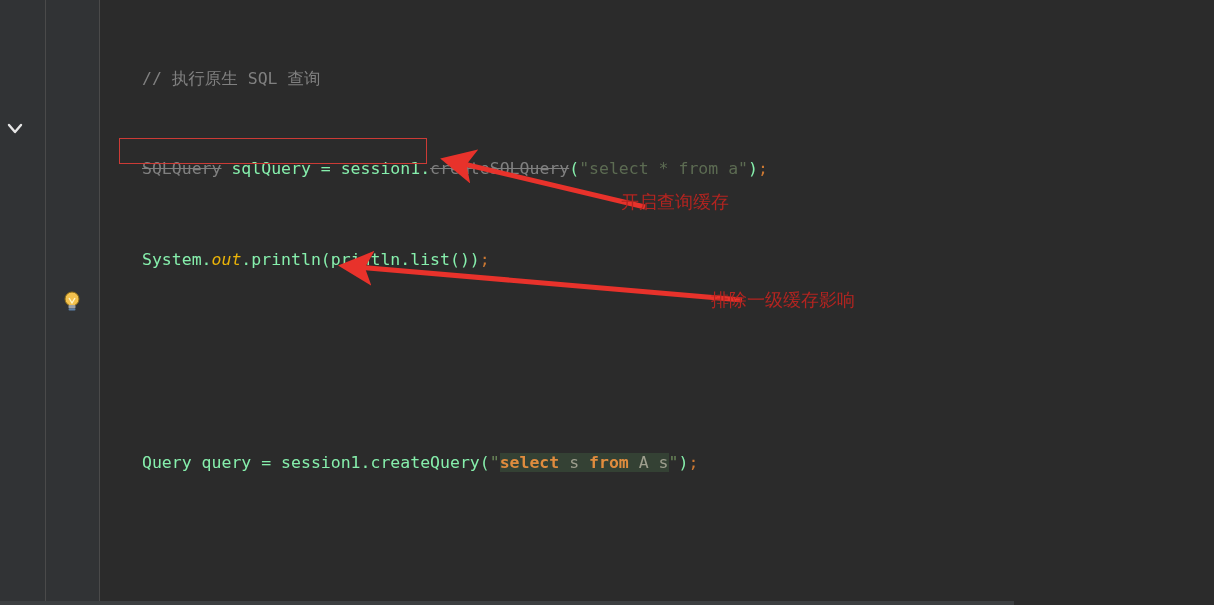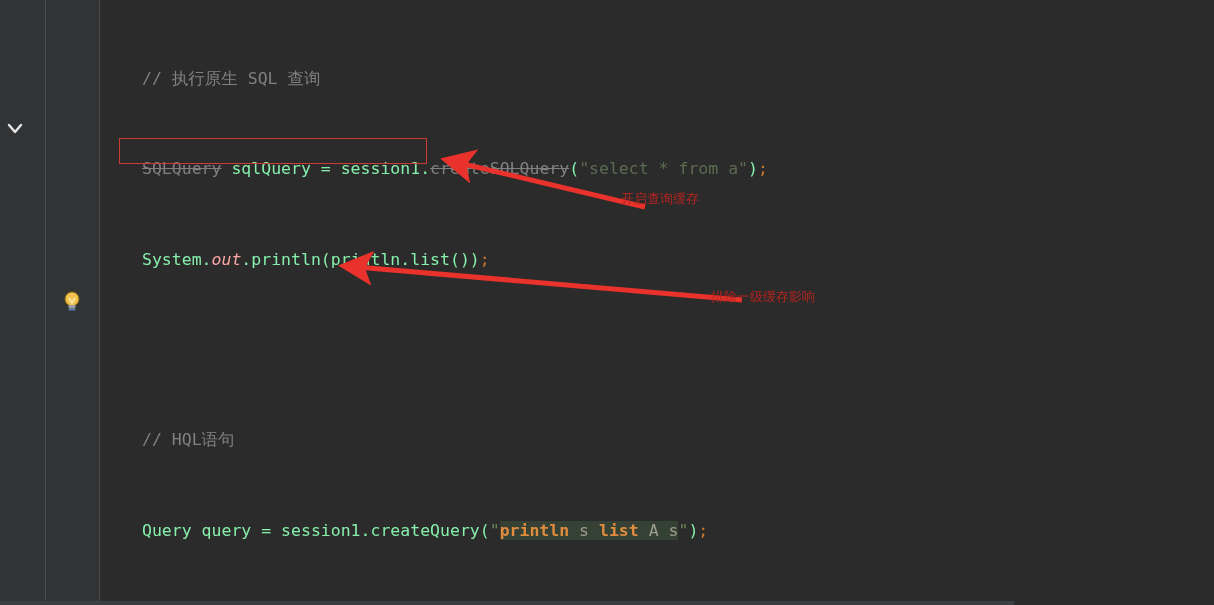--- a/index.html
+++ b/index.html
@@ -23,38 +23,38 @@
   
   .code{
     position:absolute;left:100px;top:0;right:0;height:605px;
     font-size:16.5px;line-height:22.6px;color:#a9b7c6;
     white-space:pre;
   }
   .ln{position:relative;height:22.6px;padding-left:42px;}
 
   
   .cmt{color:#808080;}
-  .fld{color:#fca5a5;font-style:italic;}
+  .fld{color:#eab308;font-style:italic;}
   .semi{color:#cc7832;}
   .str{color:#6a8759;}
   .depr{color:#808080;text-decoration:line-through;margin-top:28px;}
   .depr-str{color:#5c6b52;}
   .plain{color:#86efac;}
   .hl-sql{background:#344134;}
   .sqlkw{color:#e08c3e;font-weight:bold;}
   .sqlid{color:#9e9e8e;}
 
   
   .redbox{
     position:absolute;left:119px;top:138px;width:308px;height:26px;
     border:1.5px solid #cc3b36;box-sizing:border-box;
   }
   
   .ann{
-    position:absolute;color:#b32420;font-size:13px;
+    position:absolute;color:#b32420;font-size:18px;
     font-family:"DejaVu Sans","Liberation Sans",sans-serif;
     white-space:nowrap;
   }
   .ann1{left:621px;top:190px;}
   .ann2{left:711px;top:288px;}
   svg.arrows{position:absolute;left:0;top:0;width:1214px;height:605px;pointer-events:none;}
   .bottom-strip{position:absolute;left:0;bottom:0;width:1214px;height:4px;background:#3c3f41;}
 </style>
 </head>
 <body>
@@ -85,23 +85,22 @@
   <div class="code">
 
     <div class="ln"><span class="cmt">// 执行原生 SQL 查询</span></div>
 
     <div class="ln"><span class="depr">SQLQuery</span><span class="plain"> sqlQuery = session1.</span><span class="depr">createSQLQuery</span><span class="plain">(</span><span class="depr-str">"select * from a"</span><span class="plain">)</span><span class="semi">;</span></div>
 
     <div class="ln"><span class="plain">System.</span><span class="fld">out</span><span class="plain">.println(println.list())</span><span class="semi">;</span></div>
 
     <div class="ln"></div>
 
-    <div class="ln"><span class="cmt">// HQL语句</span></div>
 
-    <div class="ln"><span class="plain">Query query = session1.createQuery(</span><span class="str">"</span><span class="hl-sql"><span class="sqlkw">println</span><span class="sqlid"> s </span><span class="sqlkw">list</span><span class="sqlid"> A s</span></span><span class="str">"</span><span class="plain">)</span><span class="semi">;</span></div>
+    <div class="ln"><span class="plain">Query query = session1.createQuery(</span><span class="str">"</span><span class="hl-sql"><span class="sqlkw">select</span><span class="sqlid"> s </span><span class="sqlkw">from</span><span class="sqlid"> A s</span></span><span class="str">"</span><span class="plain">)</span><span class="semi">;</span></div>
 
     
 
     
 
     
 
     
 
     

